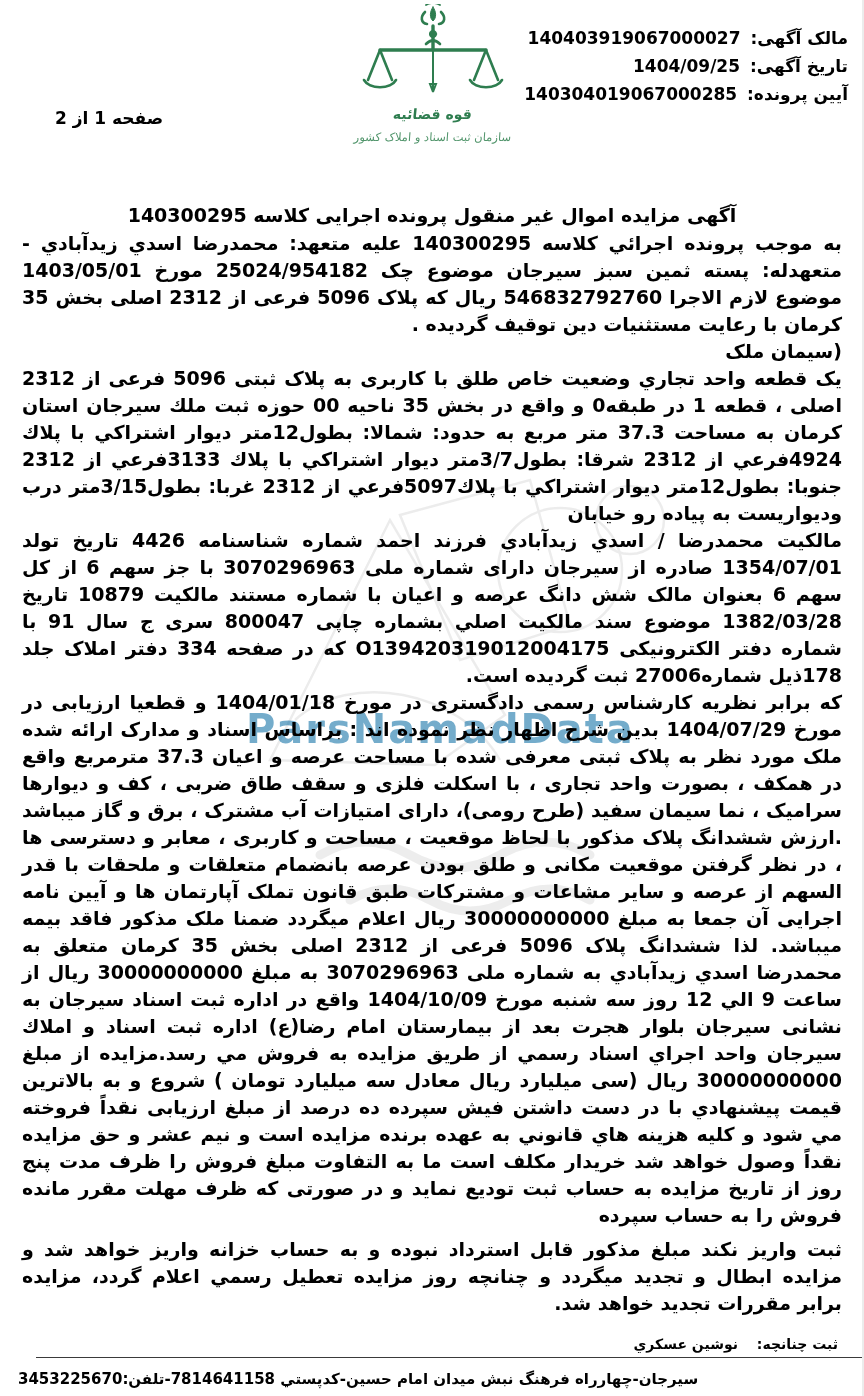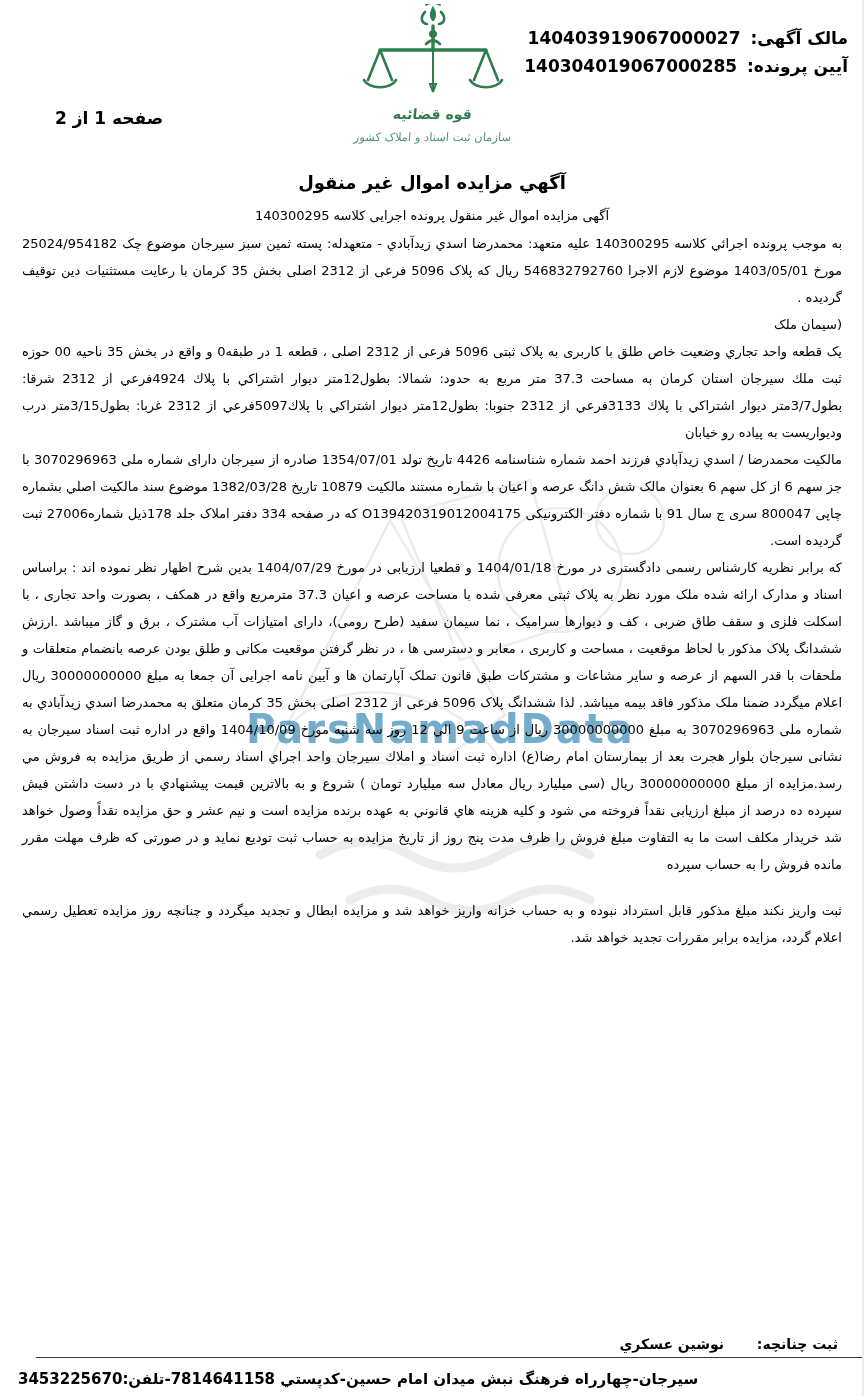--- a/index.html
+++ b/index.html
@@ -32,41 +32,42 @@
   .logo svg{display:block;margin:0 auto;}
   .logo-cap1{font-size:14px;color:#2e7d4f;font-weight:bold;margin-top:2px;transform:skewX(-6deg);}
   .logo-cap2{font-size:11.5px;color:#3f8a5c;margin-top:8px;transform:skewX(-4deg);opacity:.9;}
   
   .doc-title{
     position:absolute;top:172px;left:0;right:0;
     text-align:center;font-weight:bold;font-size:18px;
   }
   .body-block{
     position:absolute;top:202px;right:22px;left:22px;
-    font-size:13px;line-height:27px;
+    font-size:19px;line-height:27px;
     text-align:justify;direction:rtl;
     z-index:2;
+    font-weight:bold;
   }
   .body-block .subtitle{text-align:center;margin:0 0 1px 0;}
   .body-block p{margin:0;}
-  .body-block p.gap-before{margin-top:19px;}
+  .body-block p.gap-before{margin-top:7px;}
   
   .wm{position:absolute;z-index:1;pointer-events:none;}
   .wm-text{
     top:706px;left:246px;
     font-size:40px;font-weight:bold;letter-spacing:2px;
     color:#0369a1;opacity:.55;direction:ltr;
   }
   .wm-shapes{top:460px;left:200px;opacity:.6;}
   
   .footer-registrar{
     position:absolute;bottom:44px;right:26px;
     font-size:14px;font-weight:bold;direction:rtl;
   }
-  .footer-registrar .name{margin-right:28px;}
+  .footer-registrar .name{margin-right:14px;}
   .footer-divider{
     position:absolute;bottom:38px;left:36px;right:0;
     border-top:1.6px solid #3a3a3a;height:0;
   }
   .footer-address{
     position:absolute;bottom:8px;right:18px;left:18px;
     text-align:left;font-size:15px;font-weight:600;direction:rtl;
   }
   .right-edge{
     position:absolute;top:0;bottom:0;right:0;width:2px;background:#ececec;
@@ -91,20 +92,24 @@
     </g>
   </svg>
   <div class="wm wm-text">ParsNamadData</div>
 
   <div class="hdr-numbers">
     <div class="hdr-line">
       <span>مالک آگهی:</span>
       <span class="val">140403919067000027</span>
     </div>
     <div class="hdr-line">
+      <span>تاریخ آگهی:</span>
+      <span class="val">1404/09/25</span>
+    </div>
+    <div class="hdr-line">
       <span>آیین پرونده:</span>
       <span class="val">140304019067000285</span>
     </div>
   </div>
 
   <div class="page-indicator">صفحه 1 از 2</div>
 
   <div class="logo">
     <svg width="150" height="100" viewBox="0 0 150 100" xmlns="http://www.w3.org/2000/svg">
       <g stroke="#2e7d4f" fill="none" stroke-width="2.6" stroke-linecap="round">
@@ -126,21 +131,20 @@
         <path d="M6,76 A 17 11 0 0 0 38,76" stroke-width="2.6"></path>
 
         <path d="M128,46 L116,76 M128,46 L140,76"></path>
         <path d="M112,76 A 17 11 0 0 0 144,76" stroke-width="2.6"></path>
       </g>
     </svg>
     <div class="logo-cap1">قوه قضائیه</div>
     <div class="logo-cap2">سازمان ثبت اسناد و املاک کشور</div>
   </div>
 
-  <div class="doc-title">آگهي مزایده اموال غیر منقول</div>
 
   <div class="body-block">
     <p class="subtitle">آگهی مزایده اموال غیر منقول پرونده اجرایی کلاسه 140300295</p>
     <p>به موجب پرونده اجرائي كلاسه 140300295 عليه متعهد: محمدرضا اسدي زيدآبادي - متعهدله: پسته ثمین سبز سیرجان موضوع چک 25024/954182 مورخ 1403/05/01 موضوع لازم الاجرا 546832792760 ریال که پلاک 5096 فرعی از 2312 اصلی بخش 35 کرمان با رعایت مستثنیات دین توقیف گردیده .</p>
     <p>(سیمان ملک</p>
     <p>یک قطعه واحد تجاري وضعیت خاص طلق با کاربری به پلاک ثبتی 5096 فرعی از 2312 اصلی ، قطعه 1 در طبقه0 و واقع در بخش 35 ناحیه 00 حوزه ثبت ملك سیرجان استان کرمان به مساحت 37.3 متر مربع به حدود: شمالا: بطول12متر دیوار اشتراكي با پلاك 4924فرعي از 2312 شرقا: بطول3/7متر دیوار اشتراكي با پلاك 3133فرعي از 2312 جنوبا: بطول12متر دیوار اشتراكي با پلاك5097فرعي از 2312 غربا: بطول3/15متر درب ودیواریست به پیاده رو خیابان</p>
     <p>مالکیت محمدرضا / اسدي زيدآبادي فرزند احمد شماره شناسنامه 4426 تاریخ تولد 1354/07/01 صادره از سیرجان دارای شماره ملی 3070296963 با جز سهم 6 از کل سهم 6 بعنوان مالک شش دانگ عرصه و اعیان با شماره مستند مالکیت 10879 تاریخ 1382/03/28 موضوع سند مالکیت اصلي بشماره چاپی 800047 سری ج سال 91 با شماره دفتر الکترونیکی O139420319012004175 که در صفحه 334 دفتر املاک جلد 178ذیل شماره27006 ثبت گردیده است.</p>
     <p>که برابر نظریه کارشناس رسمی دادگستری در مورخ 1404/01/18 و قطعیا ارزیابی در مورخ 1404/07/29 بدین شرح اظهار نظر نموده اند : براساس اسناد و مدارک ارائه شده ملک مورد نظر به پلاک ثبتی معرفی شده با مساحت عرصه و اعیان 37.3 مترمربع واقع در همکف ، بصورت واحد تجاری ، با اسکلت فلزی و سقف طاق ضربی ، کف و دیوارها سرامیک ، نما سیمان سفید (طرح رومی)، دارای امتیازات آب مشترک ، برق و گاز میباشد .ارزش ششدانگ پلاک مذکور با لحاظ موقعیت ، مساحت و کاربری ، معابر و دسترسی ها ، در نظر گرفتن موقعیت مکانی و طلق بودن عرصه بانضمام متعلقات و ملحقات با قدر السهم از عرصه و سایر مشاعات و مشترکات طبق قانون تملک آپارتمان ها و آیین نامه اجرایی آن جمعا به مبلغ 30000000000 ریال اعلام میگردد ضمنا ملک مذکور فاقد بیمه میباشد. لذا ششدانگ پلاک 5096 فرعی از 2312 اصلی بخش 35 کرمان متعلق به محمدرضا اسدي زيدآبادي به شماره ملی 3070296963 به مبلغ 30000000000 ریال از ساعت 9 الي 12 روز سه شنبه مورخ 1404/10/09 واقع در اداره ثبت اسناد سیرجان به نشانی سیرجان بلوار هجرت بعد از بیمارستان امام رضا(ع) اداره ثبت اسناد و املاك سیرجان واحد اجراي اسناد رسمي از طریق مزایده به فروش مي رسد.مزایده از مبلغ 30000000000 ریال (سی میلیارد ریال معادل سه میلیارد تومان ) شروع و به بالاترین قیمت پیشنهادي با در دست داشتن فیش سپرده ده درصد از مبلغ ارزیابی نقداً فروخته مي شود و کلیه هزینه هاي قانوني به عهده برنده مزایده است و نیم عشر و حق مزایده نقداً وصول خواهد شد خریدار مکلف است ما به التفاوت مبلغ فروش را ظرف مدت پنج روز از تاریخ مزایده به حساب ثبت تودیع نماید و در صورتی که ظرف مهلت مقرر مانده فروش را به حساب سپرده</p>
     <p class="gap-before">ثبت واریز نکند مبلغ مذکور قابل استرداد نبوده و به حساب خزانه واریز خواهد شد و مزایده ابطال و تجدید میگردد و چنانچه روز مزایده تعطیل رسمي اعلام گردد، مزایده برابر مقررات تجدید خواهد شد.</p>
   </div>

